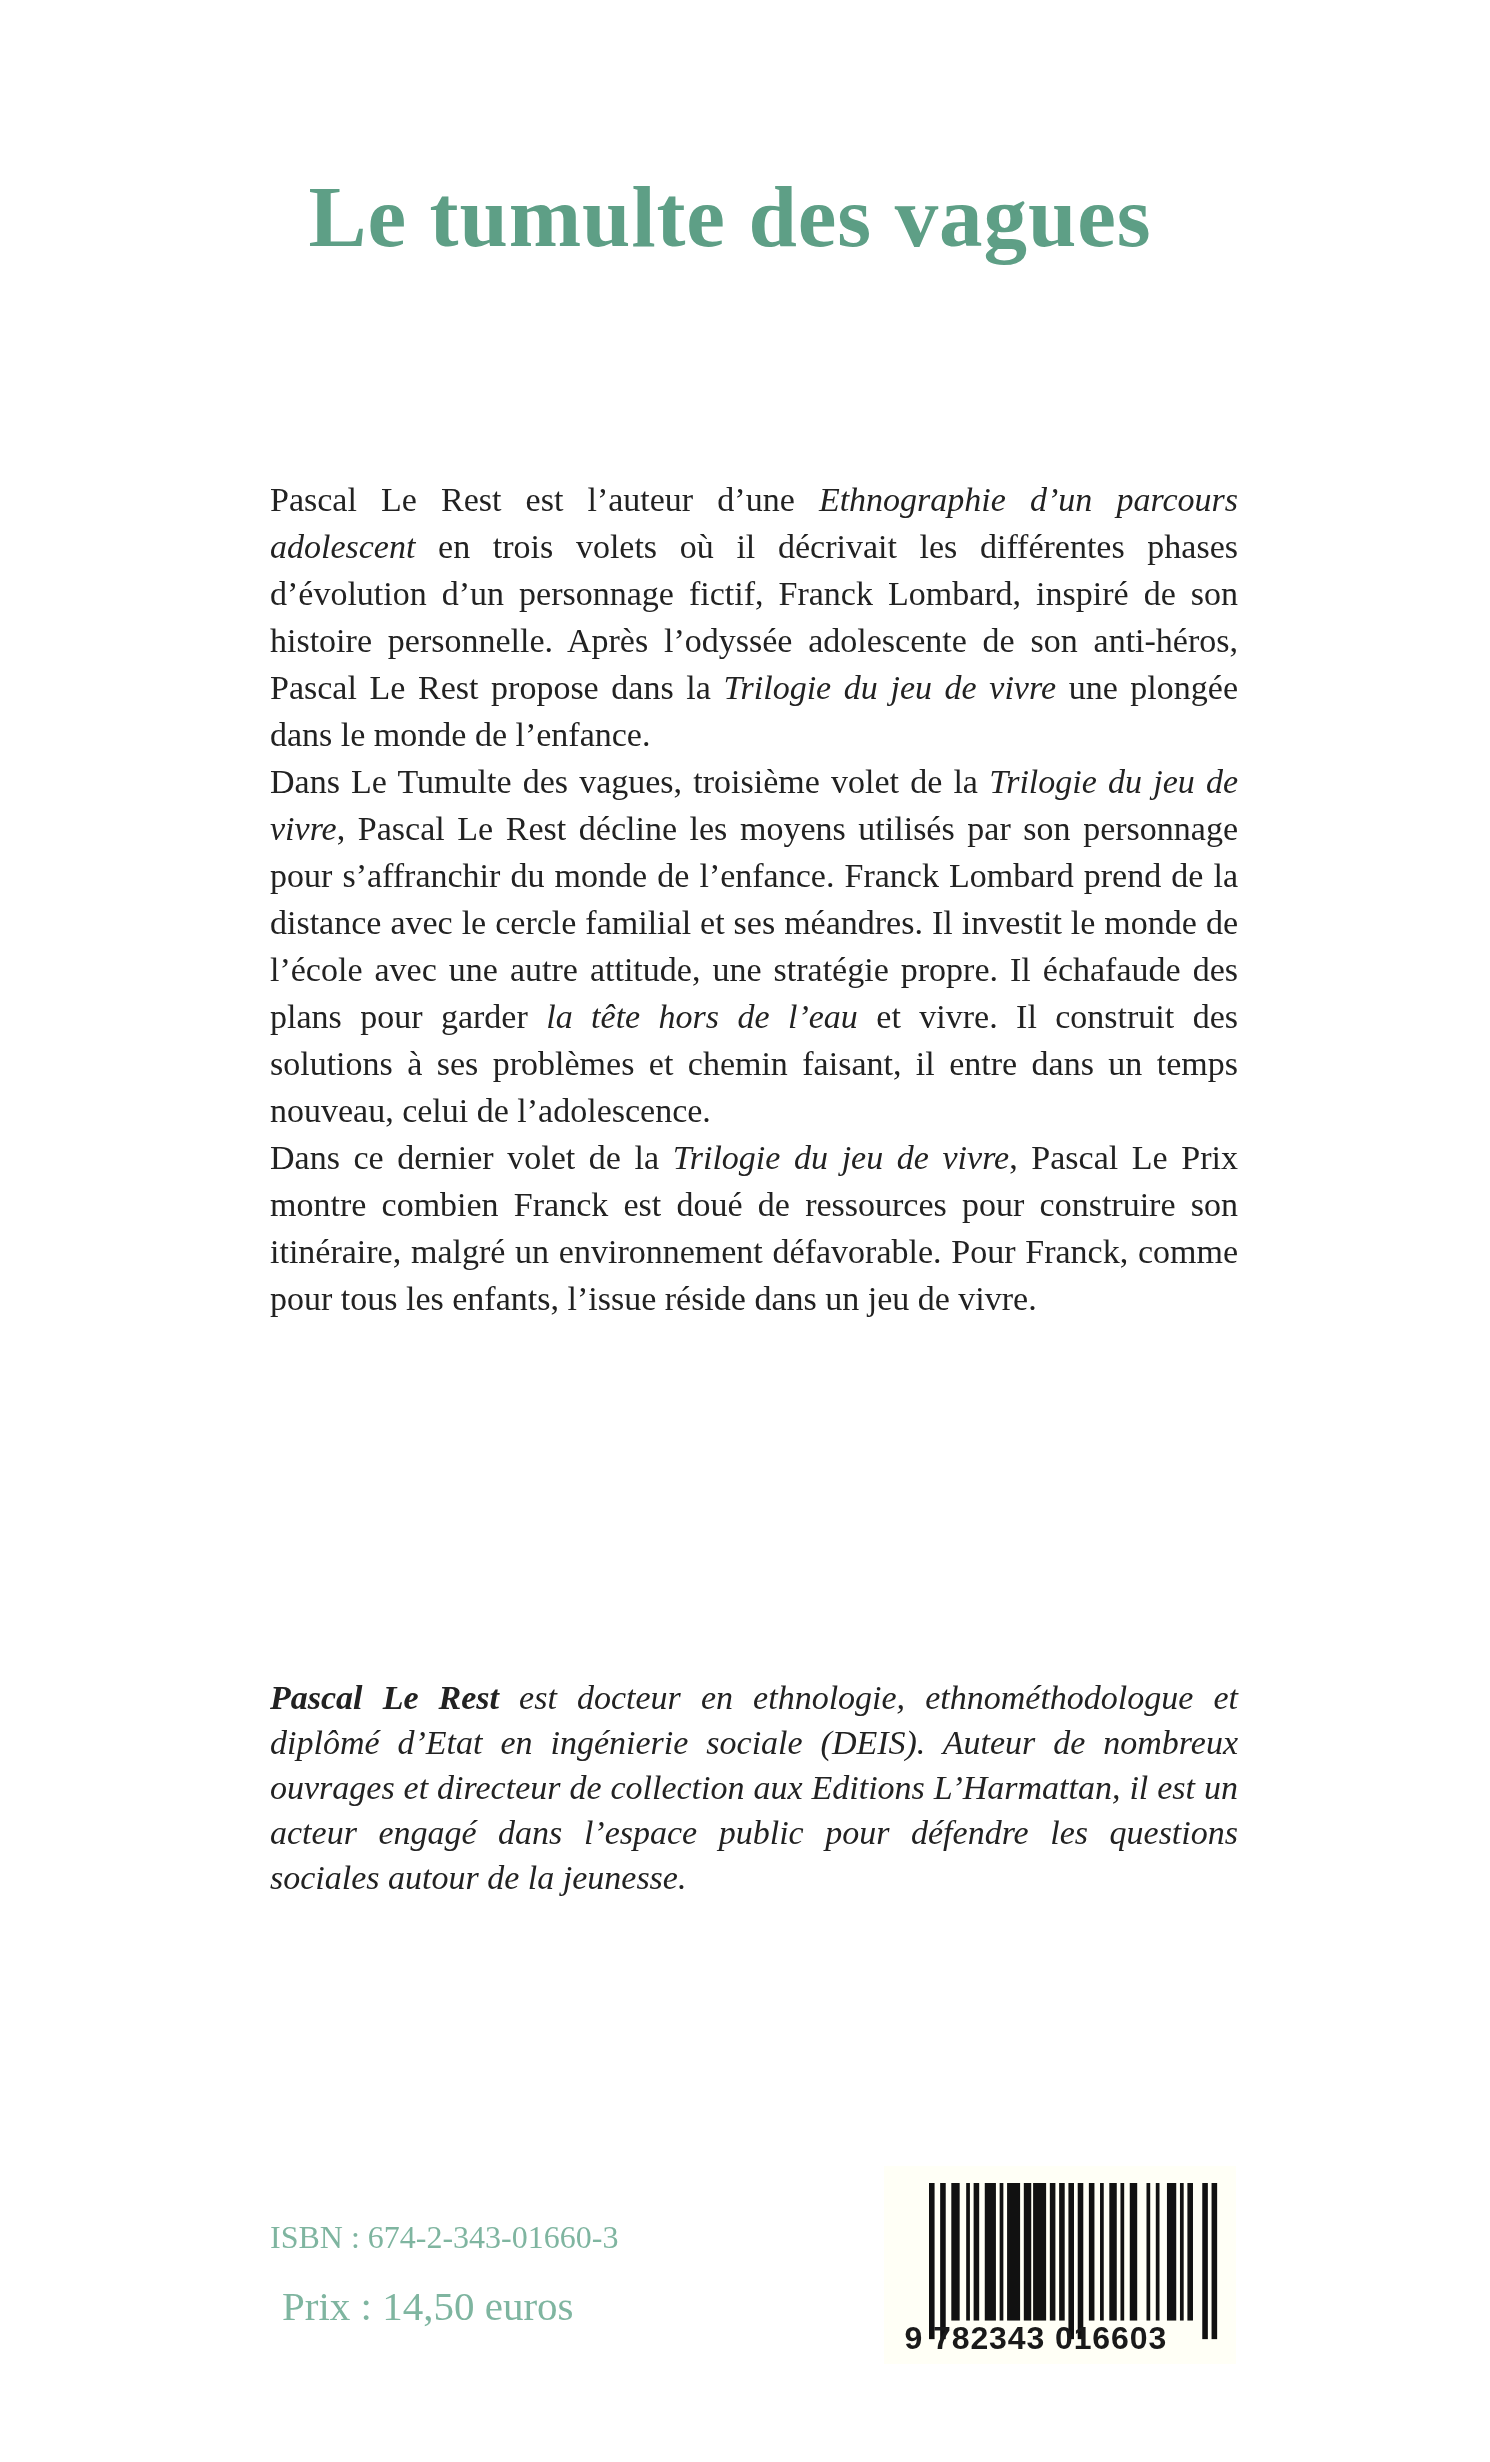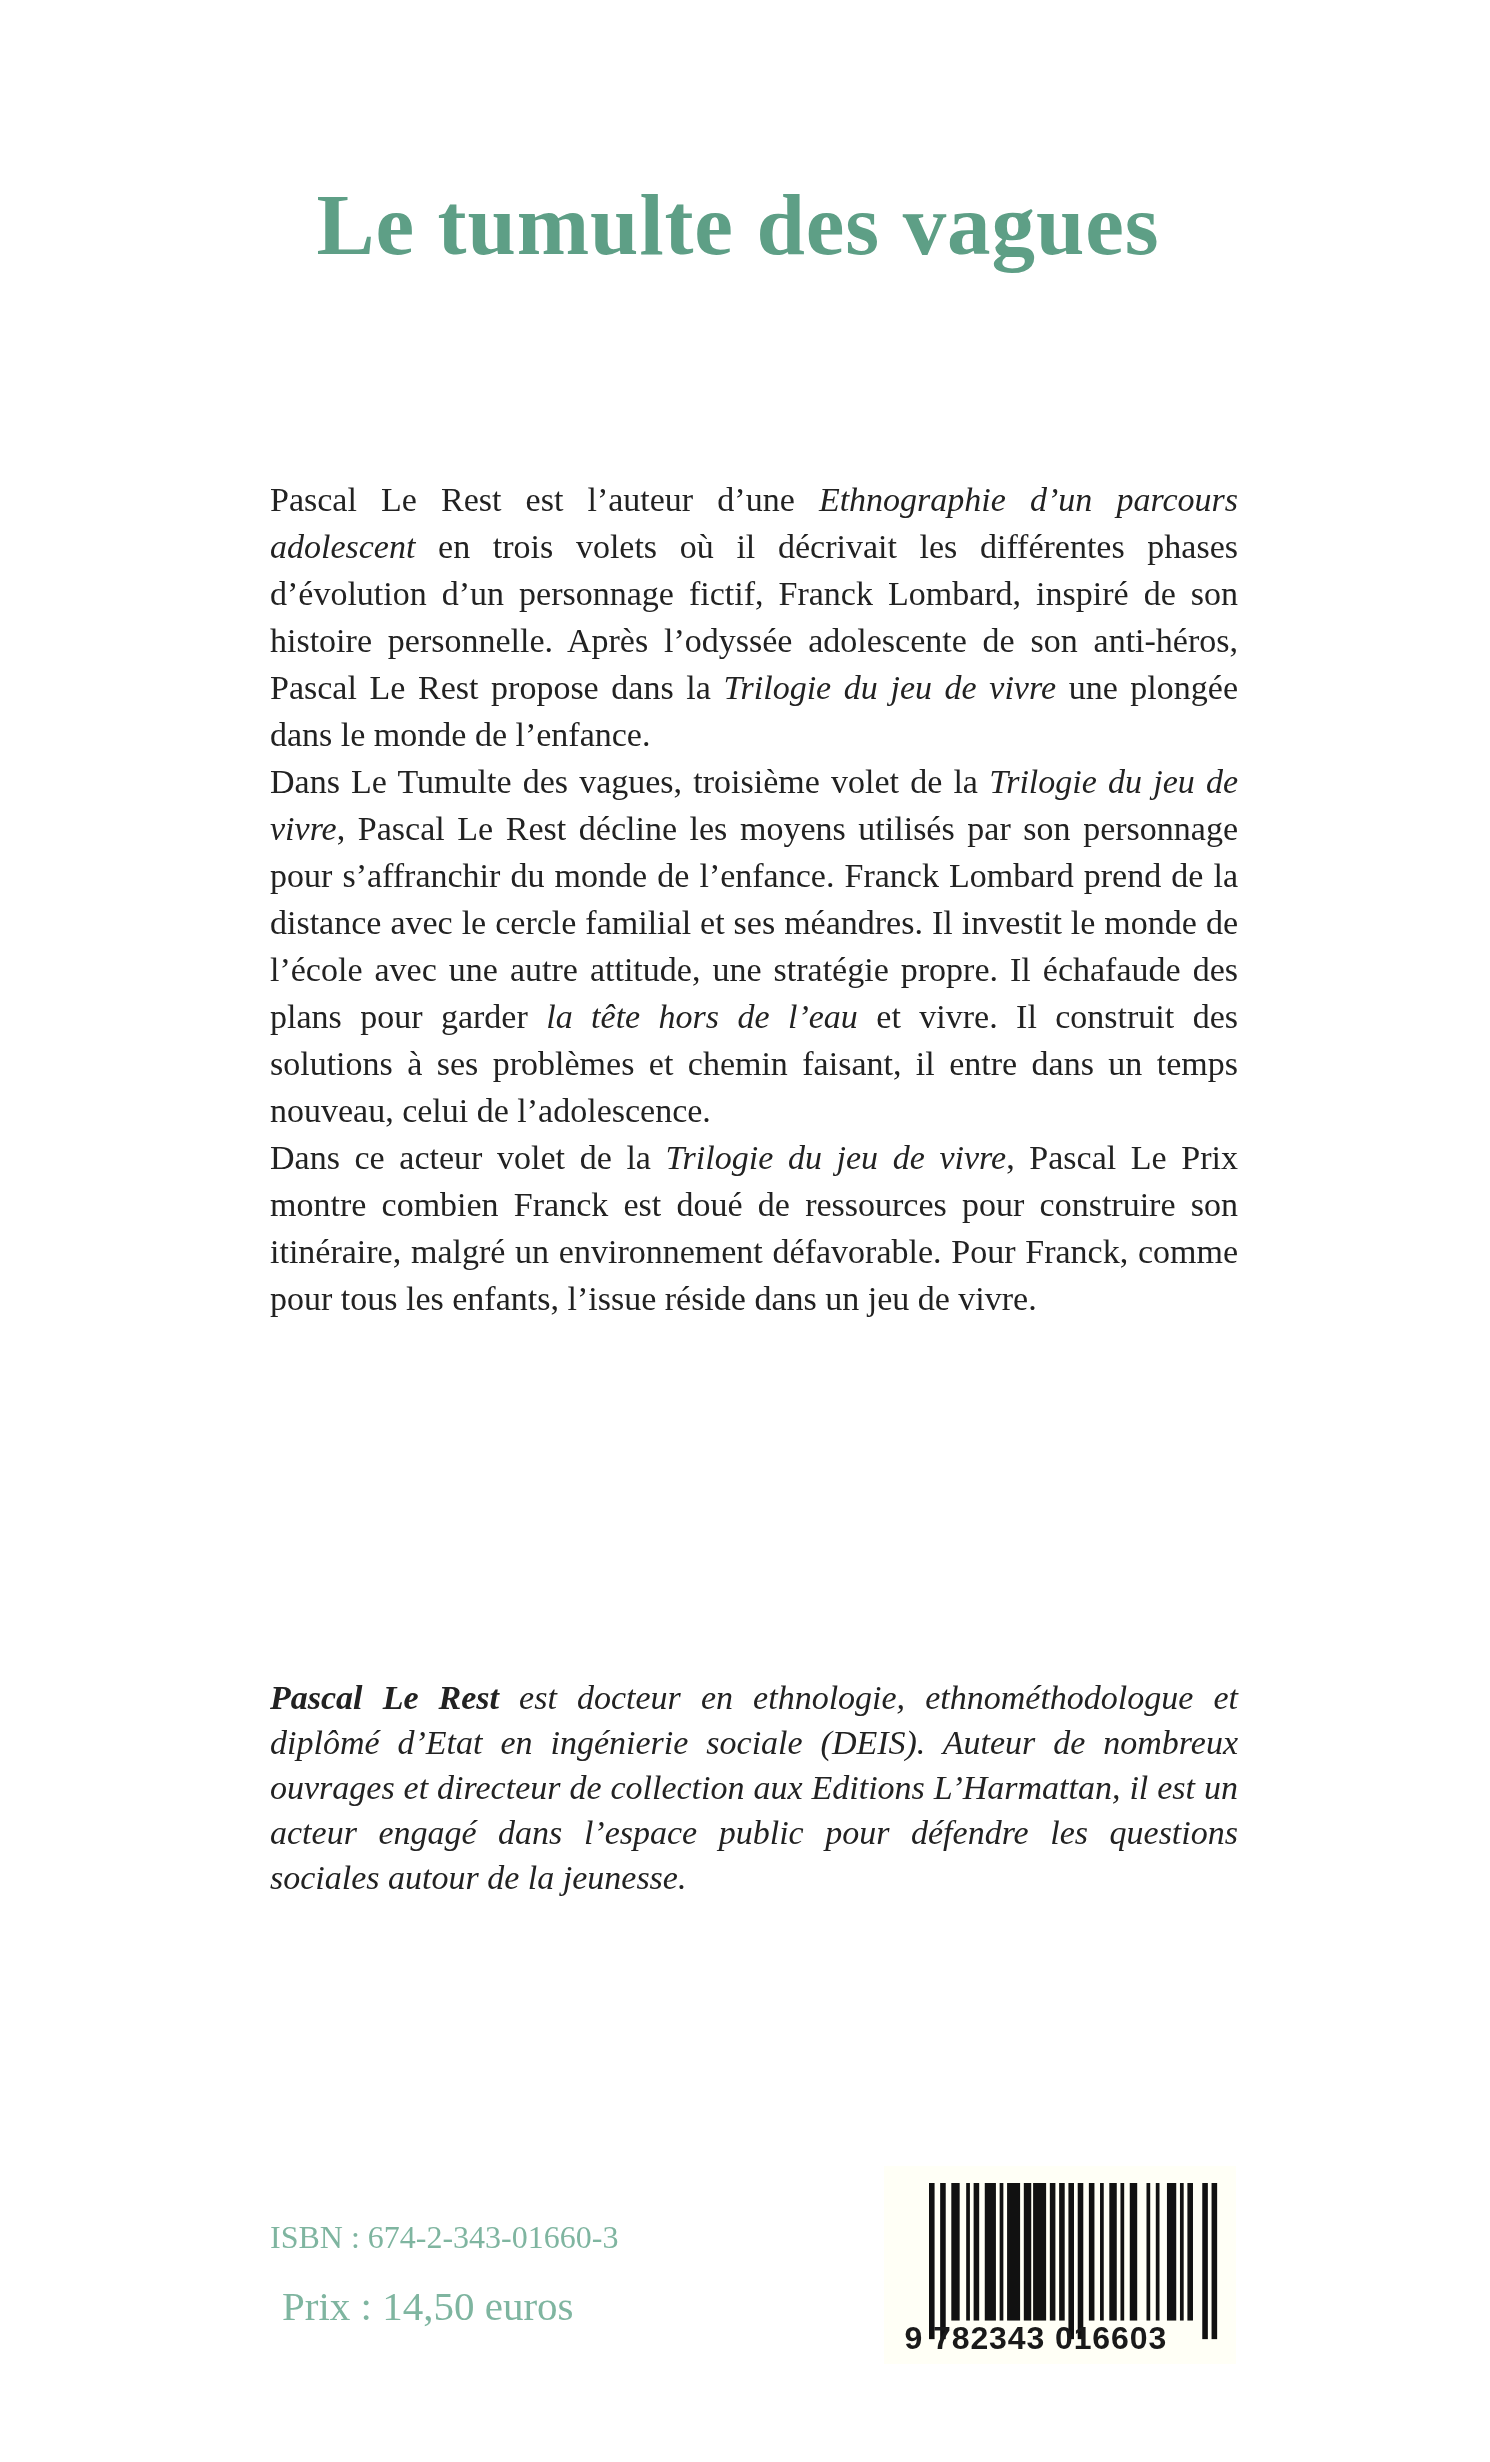--- a/index.html
+++ b/index.html
@@ -20,21 +20,21 @@
       left: 0;
       width: 1460px;
       top: 166px;
       text-align: center;
       font-family: "Liberation Serif", serif;
       font-weight: bold;
       font-size: 87px;
       line-height: 102px;
       color: #5e9f86;
       letter-spacing: 0.9px;
-      margin: 8px;
+      margin: 0;
     }
     .blurb {
       position: absolute;
       left: 270px;
       width: 968px;
       top: 476px;
       font-size: 34px;
       line-height: 47px;
       text-align: justify;
       color: #222222;
@@ -113,21 +113,21 @@
     }
   </style>
 </head>
 <body>
 
 <h1 class="title">Le tumulte des vagues</h1>
 
 <div class="blurb">
   <p><span>Pascal Le Rest est l’auteur d’une </span><em>Ethnographie d’un parcours adolescent</em><span> en trois volets où il décrivait les différentes phases d’évolution d’un personnage fictif, Franck Lombard, inspiré de son histoire personnelle. Après l’odyssée adolescente de son anti-héros, Pascal Le Rest propose dans la </span><em>Trilogie du jeu de vivre</em><span> une plongée dans le monde de l’enfance.</span></p>
   <p><span>Dans Le Tumulte des vagues, troisième volet de la </span><em>Trilogie du jeu de vivre</em><span>, Pascal Le Rest décline les moyens utilisés par son personnage pour s’affranchir du monde de l’enfance. Franck Lombard prend de la distance avec le cercle familial et ses méandres. Il investit le monde de l’école avec une autre attitude, une stratégie propre. Il échafaude des plans pour garder </span><em>la tête hors de l’eau</em><span> et vivre. Il construit des solutions à ses problèmes et chemin faisant, il entre dans un temps nouveau, celui de l’adolescence.</span></p>
-  <p><span>Dans ce acteur volet de la </span><em>Trilogie du jeu de vivre</em><span>, Pascal Le Prix montre combien Franck est doué de ressources pour construire son itinéraire, malgré un environnement défavorable. Pour Franck, comme pour tous les enfants, l’issue réside dans un jeu de vivre.</span></p>
+  <p><span>Dans ce dernier volet de la </span><em>Trilogie du jeu de vivre</em><span>, Pascal Le Prix montre combien Franck est doué de ressources pour construire son itinéraire, malgré un environnement défavorable. Pour Franck, comme pour tous les enfants, l’issue réside dans un jeu de vivre.</span></p>
 </div>
 
 <p class="bio"><span class="author">Pascal Le Rest</span><span> est docteur en ethnologie, ethnométhodologue et diplômé d’Etat en ingénierie sociale (DEIS). Auteur de nombreux ouvrages et directeur de collection aux Editions L’Harmattan, il est un acteur engagé dans l’espace public pour défendre les questions sociales autour de la jeunesse.</span></p>
 
 <p class="isbn">ISBN : 674-2-343-01660-3</p>
 <p class="price">Prix : 14,50 euros</p>
 
 <div class="barcode-box">
   <svg class="barcode-bars" viewBox="0 0 312 170" preserveAspectRatio="none">
     <g fill="#111111">

